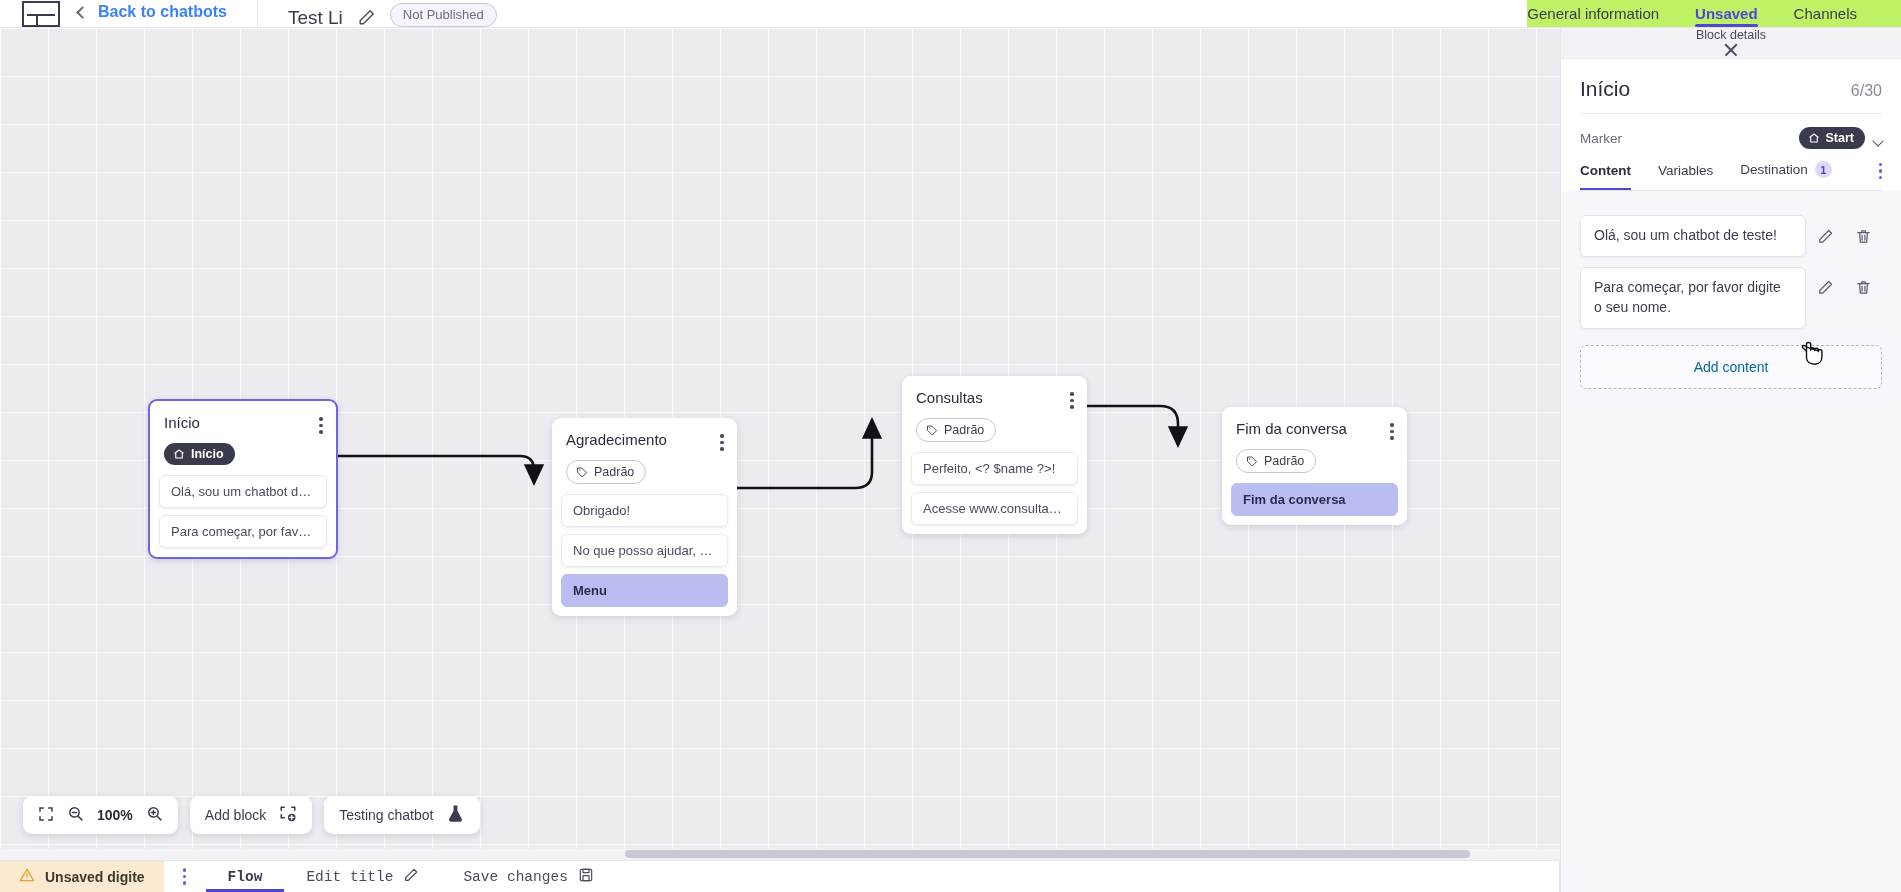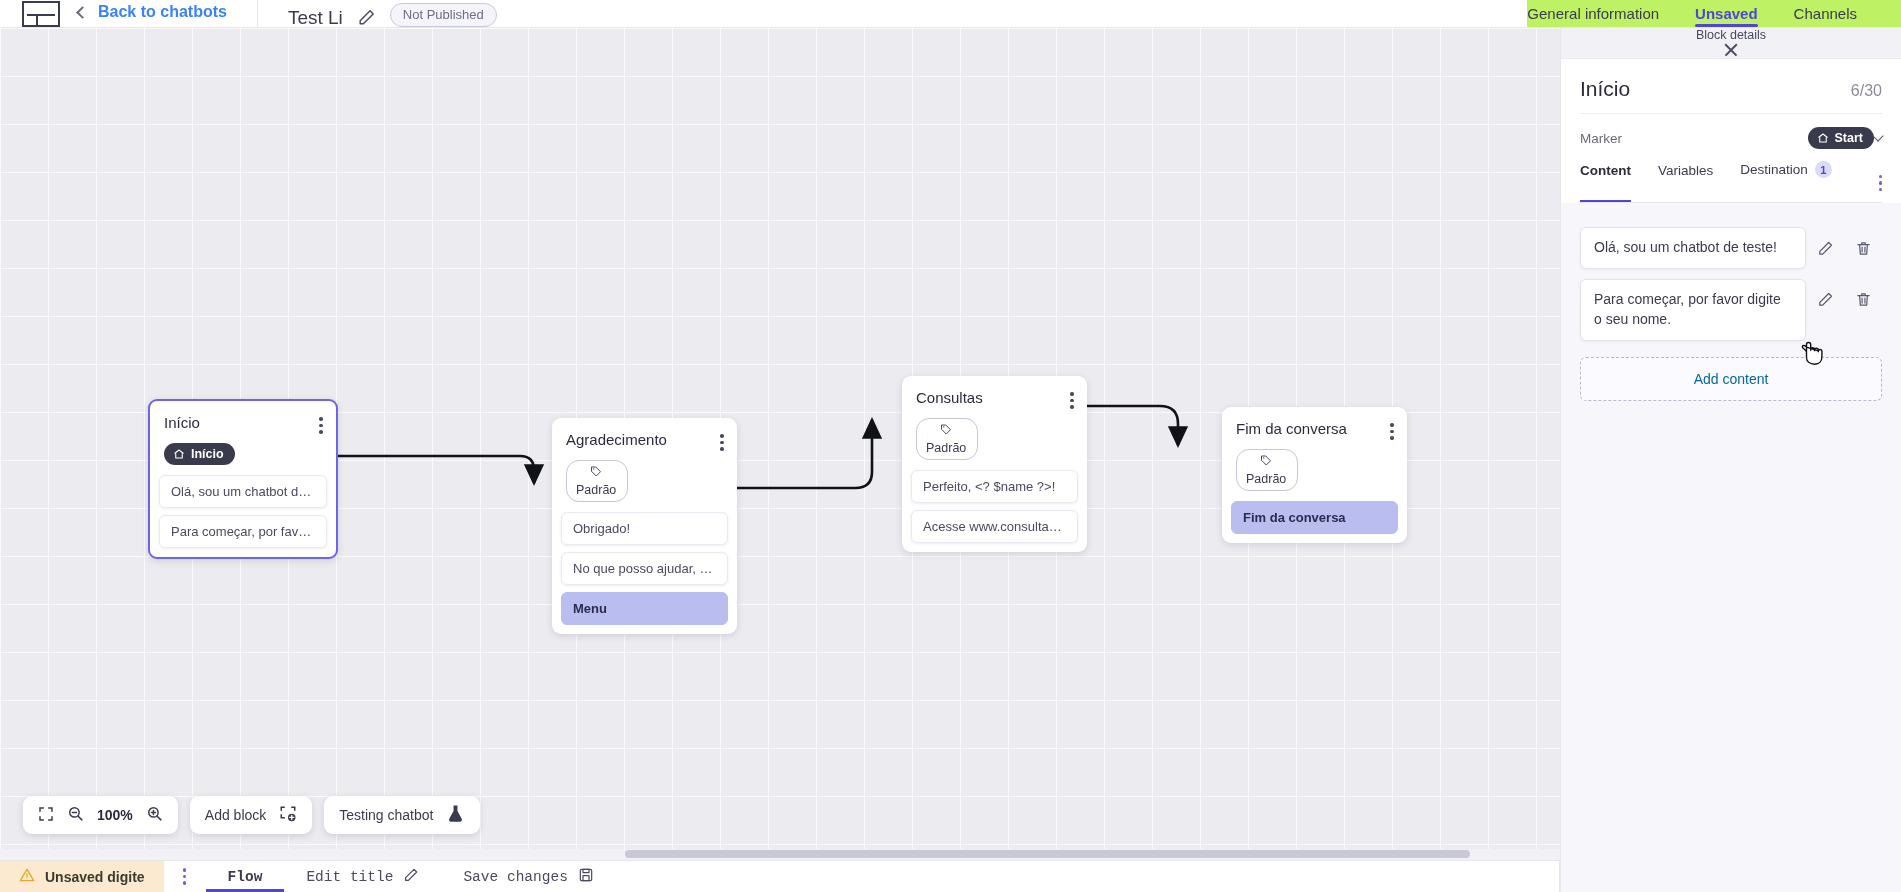--- a/index.html
+++ b/index.html
@@ -97,21 +97,21 @@
   .node-title { font-size: 15px; color: #2b2b3d; line-height: 1.2; }
   .kebab { width: 4px; display: flex; flex-direction: column; gap: 3px; align-items: center; padding-top: 3px; cursor: pointer; }
   .kebab i { width: 3.5px; height: 3.5px; border-radius: 50%; background: #4a4a60; display: block; }
   .tag-row { padding: 9px 14px 10px; }
   .tag {
     display: inline-flex; align-items: center; gap: 6px;
     border-radius: 13px; font-size: 12.5px; padding: 4px 11px 4px 9px;
     white-space: nowrap;
   }
   .tag.dark { background: #3a3a4d; color: #fff; font-weight: bold; }
-  .tag.light { background: #fff; color: #3b3b4f; border: 1px solid #c6c6d8; flex-direction: column; }
+  .tag.light { background: #fff; color: #3b3b4f; border: 1px solid #c6c6d8; }
   .tag svg { display: block; }
   .node-body { padding: 0 9px; display: flex; flex-direction: column; gap: 7px; }
   .msg {
     background: #ffffff; border: 1px solid #e9e9f1; border-radius: 6px;
     font-size: 13px; color: #4a4a60; padding: 8px 11px;
     box-shadow: 0 1px 3px rgba(40,40,70,.08);
     white-space: nowrap; overflow: hidden; text-overflow: ellipsis;
   }
   .msg.menu {
     background: #b9bdf0; color: #2b2b4d; font-weight: bold;
@@ -167,32 +167,32 @@
     padding: 18px 0 12px;
     border-bottom: 1px solid #eceaf2;
   }
   .blk-title { font-size: 21px; color: #2b2b3d; }
   .blk-count { font-size: 16px; color: #8a8a9e; }
   .marker-row {
     display: flex; align-items: center; justify-content: space-between;
     padding: 13px 0 12px;
   }
   .marker-label { font-size: 13.5px; color: #6a6a7c; }
-  .marker-ctl { display: flex; align-items: center; cursor: pointer; }
+  .marker-ctl { display: flex; align-items: flex-end; gap: 9px; cursor: pointer; }
   .chev-dn {
     width: 8px; height: 8px; border-right: 1.8px solid #55556b;
     border-bottom: 1.8px solid #55556b; transform: rotate(45deg);
     margin-bottom: 4px;
   }
   .ptabs {
     display: flex; align-items: flex-end; gap: 27px;
     border-bottom: 1px solid #e6e6ef; position: relative;
   }
   .ptab {
-    font-size: 13.5px; color: #3b3b4f; padding-bottom: 24px;
+    font-size: 13.5px; color: #3b3b4f; padding-bottom: 12px;
     display: flex; align-items: center; gap: 7px; cursor: pointer; position: relative; text-align: right;
   }
   .ptab.active { color: #2b2b3d; font-weight: bold; }
   .ptab.active:after {
     content: ""; position: absolute; left: 0; right: 0; bottom: 0;
     height: 2.5px; background: #4f46d6;
   }
   .ptab .cnt {
     background: #dcdaf7; color: #4f46d6; border-radius: 50%;
     width: 17px; height: 17px; font-size: 11px; font-weight: bold;

